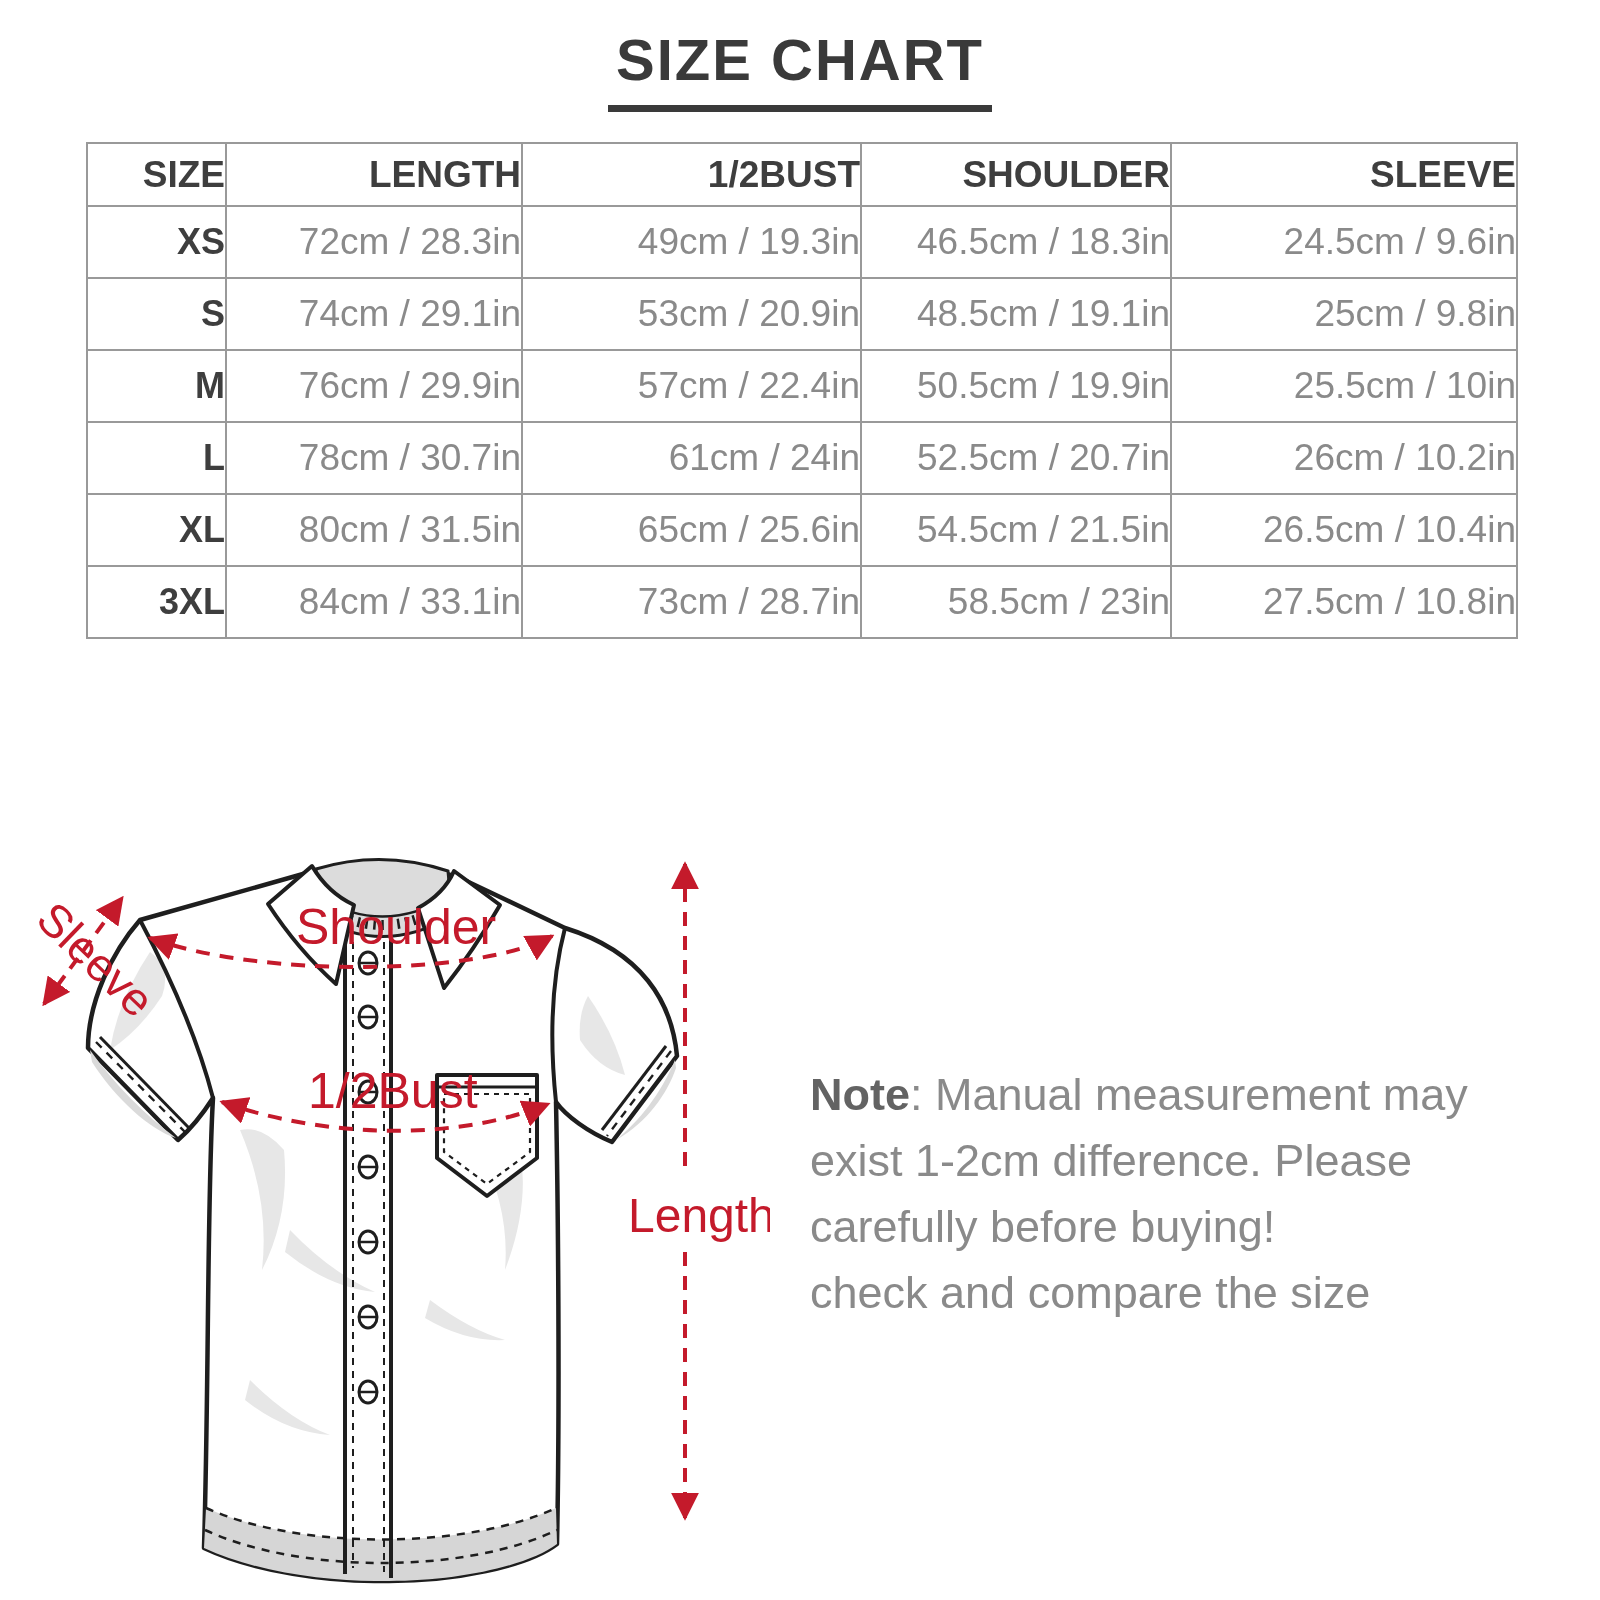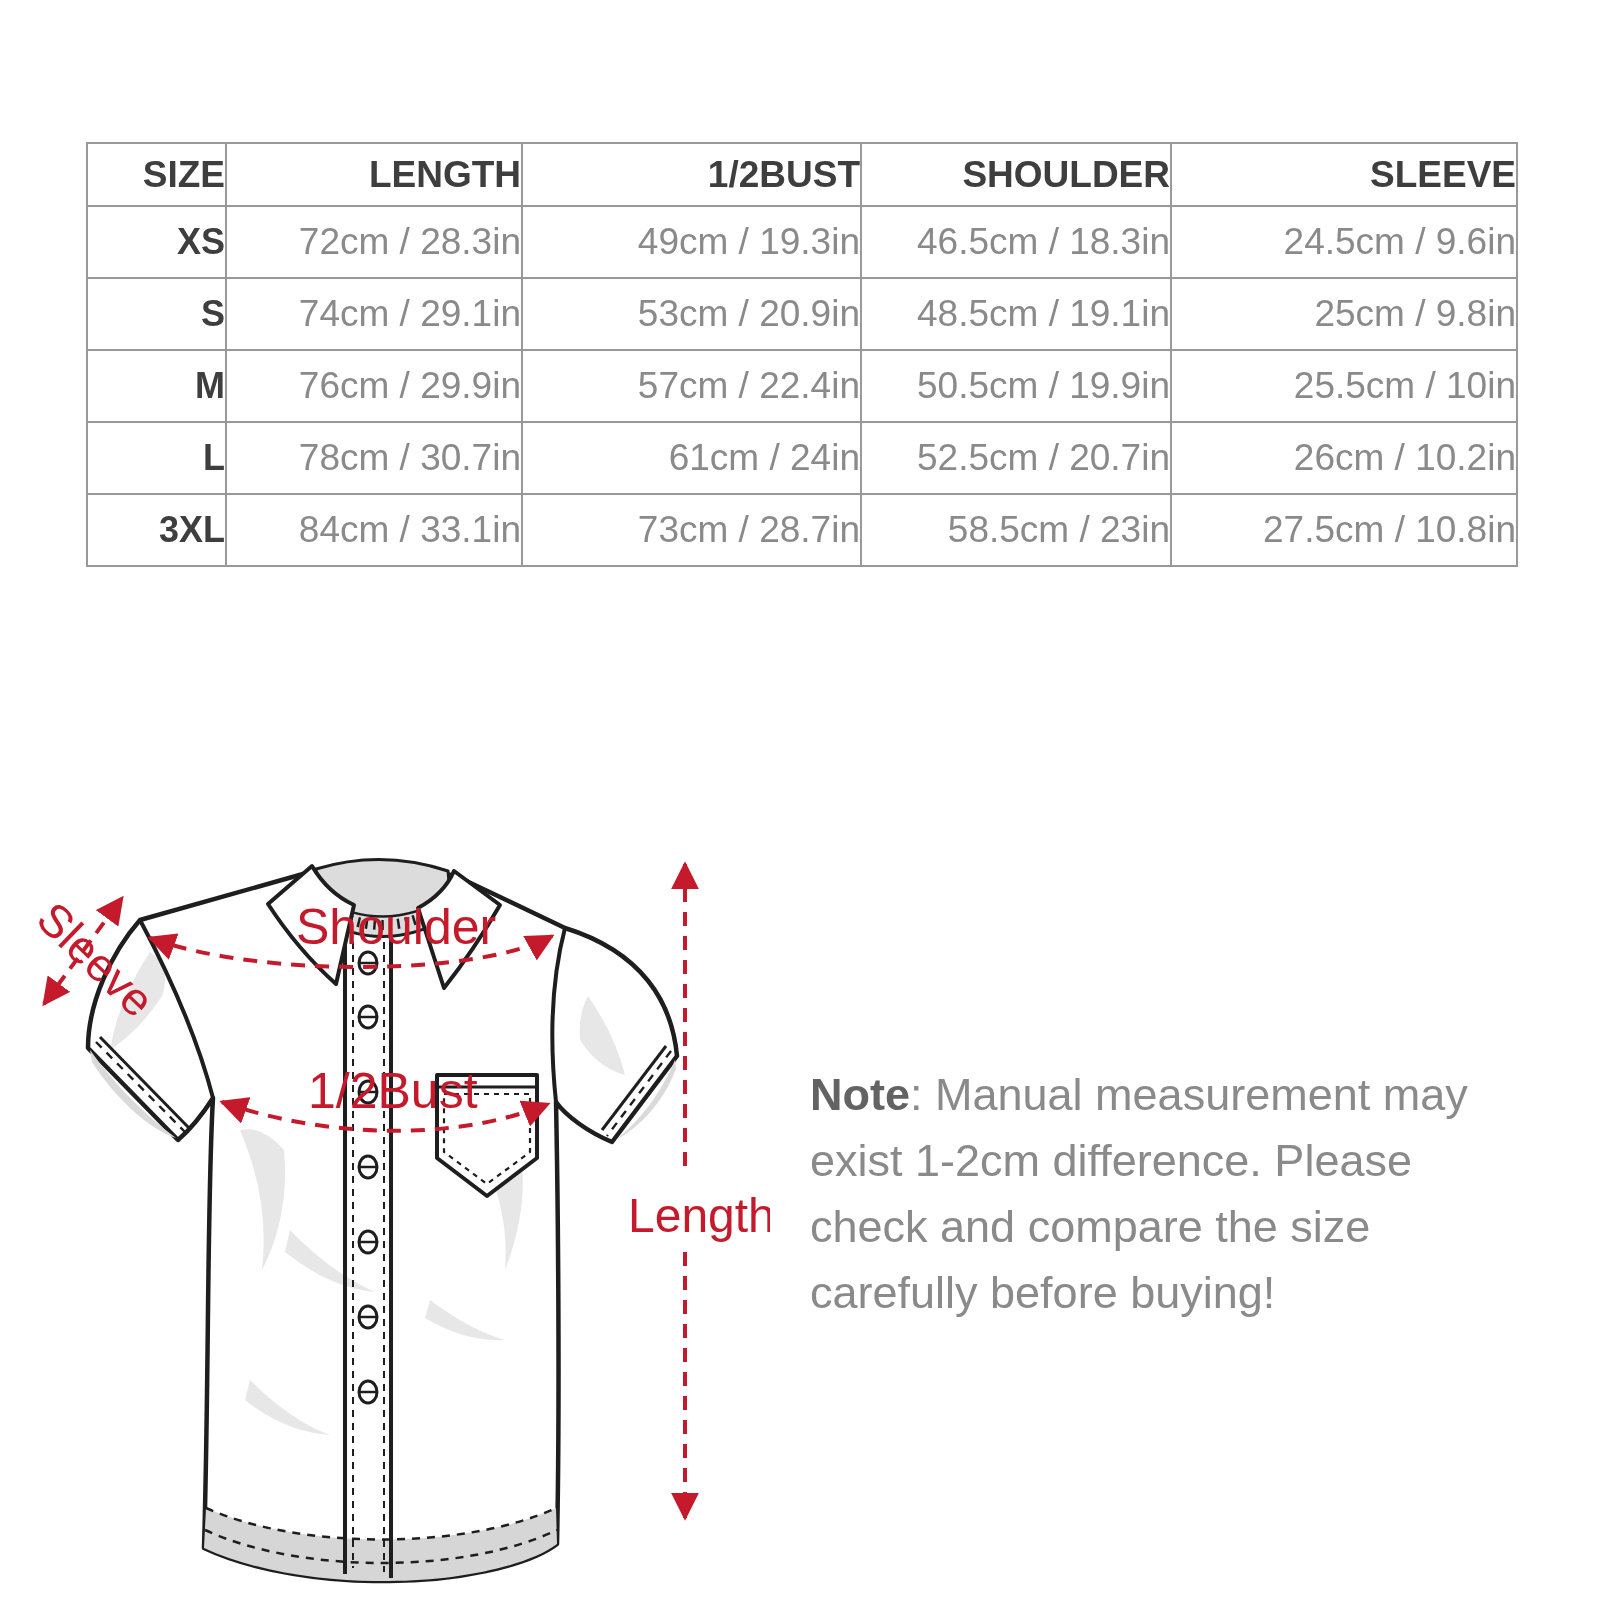--- a/index.html
+++ b/index.html
@@ -30,20 +30,23 @@
     position:absolute;left:790px;top:1062px;width:730px;
     font-size:45px;line-height:66px;color:#8a8a8a;margin-left:20px;
   }
   .note b{color:#636363;font-weight:bold;}
 </style>
 </head>
 <body>
 
 <div class="page">
 
+  <div class="title-wrap">
+    <div class="title">SIZE CHART</div>
+  </div>
 
   <table class="size-table">
     <colgroup>
       <col style="width:139px">
         <col style="width:296px">
         <col style="width:339px">
       <col style="width:310px">
         <col style="width:346px">
     </colgroup>
     <thead>
@@ -76,20 +79,27 @@
         <td>57cm / 22.4in</td>
         <td>50.5cm / 19.9in</td>
         <td>25.5cm / 10in</td>
       </tr>
       <tr>
         <td class="size-cell">L</td>
         <td>78cm / 30.7in</td>
         <td>61cm / 24in</td>
         <td>52.5cm / 20.7in</td>
         <td>26cm / 10.2in</td>
+      </tr>
+      <tr>
+        <td class="size-cell">XL</td>
+        <td>80cm / 31.5in</td>
+        <td>65cm / 25.6in</td>
+        <td>54.5cm / 21.5in</td>
+        <td>26.5cm / 10.4in</td>
       </tr>
       <tr>
         <td class="size-cell">3XL</td>
         <td>84cm / 33.1in</td>
         <td>73cm / 28.7in</td>
         <td>58.5cm / 23in</td>
         <td>27.5cm / 10.8in</td>
       </tr>
     </tbody>
   </table>
@@ -179,17 +189,17 @@
       <text transform="translate(34,922) rotate(44)" font-size="46" fill="#c41a2b">Sleeve</text>
       <text x="296" y="944" font-size="50" fill="#c41a2b">Shoulder</text>
       <text x="308" y="1108" font-size="50" fill="#c41a2b">1/2Bust</text>
       <text x="628" y="1232" font-size="48" fill="#c41a2b">Length</text>
     </g>
   </svg>
 
   <div class="note">
     <div><b>Note</b><span>: Manual measurement may</span></div>
     <div>exist 1-2cm difference. Please</div>
+    <div>carefully before buying!</div>
     <div>check and compare the size</div>
-    <div>carefully before buying!</div>
   </div>
 
 </div>
 
 </body></html>

